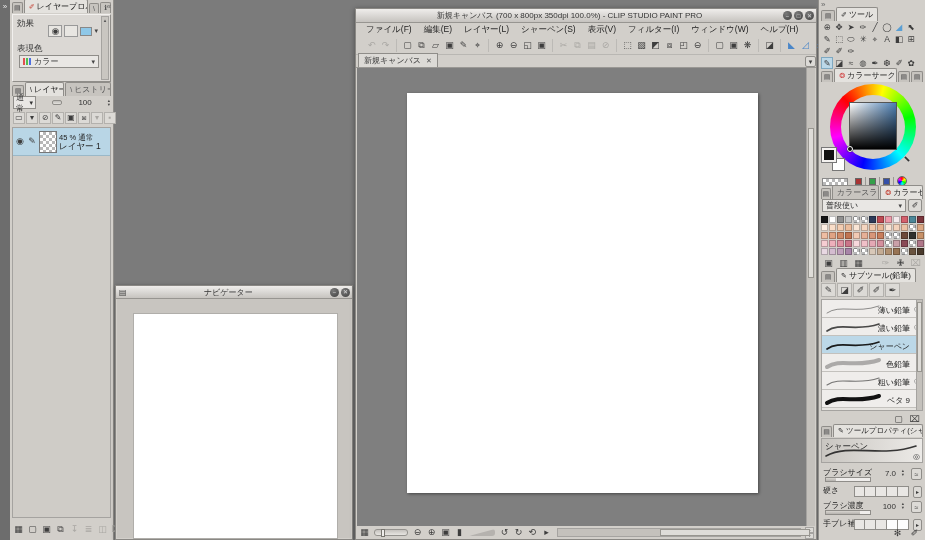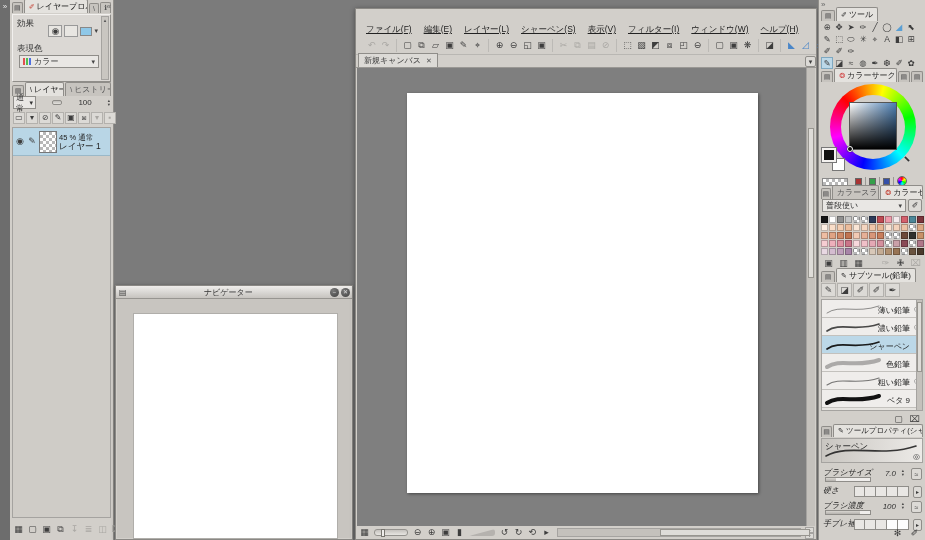--- a/index.html
+++ b/index.html
@@ -64,21 +64,21 @@
   .titlebar { position:absolute; left:0; top:0; right:0; height:13px; background:linear-gradient(#efedeb,#c6c3bf); border-bottom:1px solid #979591; display:flex; align-items:center; font-size:8px; color:#333; }
   .titlebar .ttl { flex:1; text-align:center; white-space:nowrap; overflow:hidden; }
   .winbtn { width:9px; height:9px; border-radius:50%; background:radial-gradient(circle at 35% 30%,#7a7a7a,#3f3f3f); color:#ddd; font-size:6px; display:inline-flex; align-items:center; justify-content:center; margin-right:2px; line-height:1; }
   .nav-content { position:absolute; left:1px; right:1px; top:13px; bottom:1px; background:#c8c5c0; }
   .nav-preview { position:absolute; left:16px; top:14px; width:205px; height:226px; background:#fff; border:1px solid #b0aeaa; }
 
   
   .mainwin { left:355px; top:8px; width:462px; height:532px; border:1px solid #8a8884; box-shadow:0 1px 5px rgba(0,0,0,.4); }
   .mw-title { height:14px; }
   .menubar { position:absolute; left:0; right:0; top:14px; height:13px; display:flex; gap:12px; padding:1px 0 0 10px; font-size:8.5px; color:#222; }
-  .menu-item { white-space:nowrap;text-decoration:underline; }
+  .menu-item { white-space:nowrap; }
   .toolbar { position:absolute; left:0; right:0; top:27px; height:19px; display:flex; align-items:center; padding:0 5px; border-bottom:1px solid #b9b7b3; }
   .tb-group { display:flex; gap:1px; padding:0 4px; border-right:1px solid #bcbab6; }
   .tabbar { position:absolute; left:0; right:0; top:46px; height:13px; display:flex; align-items:flex-end; padding-left:2px; border-bottom:1px solid #9a9894; }
   .ctab { background:#dcdad6; border:1px solid #8f8d89; border-bottom:none; font-size:8px; padding:1px 5px; display:flex; gap:5px; align-items:center; }
   .ctab .x { font-size:7px; color:#555; }
   .tab-ovf { margin-left:auto; width:11px; height:11px; font-size:7px; }
   .canvasarea { position:absolute; left:1px; right:1px; top:59px; bottom:13px; background:#7f7f7f; overflow:hidden; }
   .whitecanvas { position:absolute; left:50px; top:25px; width:351px; height:400px; background:#fff; box-shadow:1px 1px 3px rgba(0,0,0,.45); }
   .vscroll { position:absolute; right:0; top:0; bottom:0; width:9px; background:#c4c1bc; border-left:1px solid #a5a3a0; }
   .vthumb { position:absolute; left:1px; right:1px; top:60px; height:150px; background:#e0ded0; background:#dedcd8; border:1px solid #97958f; }
@@ -127,21 +127,21 @@
   .brushrow.sel { background:#bcd8e8; }
   .brushrow svg { position:absolute; left:2px; top:1px; }
   .brushrow .blabel { position:absolute; right:12px; top:5px; font-size:8px; color:#222; }
   .brushrow .lockg { position:absolute; right:2px; top:5px; font-size:7px; color:#555; }
   .bl-scroll { position:absolute; right:0; top:0; bottom:0; width:6px; background:#c4c1bc; border-left:1px solid #a5a3a0; }
   .bl-sthumb { position:absolute; left:0px; right:0px; top:2px; height:70px; background:#dedcd8; border:1px solid #97958f; }
   .st-foot { position:absolute; right:4px; top:413px; display:flex; gap:3px; }
   .tp-header { position:absolute; left:2px; top:438px; right:2px; height:25px; background:linear-gradient(90deg,#c9c6c1,#eceae7); border:1px solid #a5a3a0; }
   .tp-name { position:absolute; left:3px; top:2px; font-size:8.5px; color:#222; }
   .tp-zoom { position:absolute; right:2px; bottom:1px; font-size:8px; color:#444; }
-  .proprows { position:absolute; left:3px; top:466px; right:3px;font-style:italic; }
+  .proprows { position:absolute; left:3px; top:466px; right:3px; }
   .prow { position:relative; }
   .prow.sliderrow { height:18px; }
   .prow.segrow { height:15px; }
   .plabel { position:absolute; left:1px; top:1px; font-size:8px; color:#222; white-space:nowrap; }
   .ptrack { position:absolute; left:3px; top:11px; width:46px; height:5px; background:#efedeb; border:1px solid #8f8d89; }
   .pfill { height:100%; background:linear-gradient(#d8d5d0,#b5b2ae); }
   .pval { position:absolute; right:26px; top:3px; font-size:8px; width:18px; text-align:right; }
   .pstep { position:absolute; right:18px; top:3px; }
   .pbtn { position:absolute; right:0; top:2px; width:11px; height:12px; font-size:7px; }
   .psegs { position:absolute; right:13px; top:2px; display:flex; }
@@ -267,20 +267,26 @@
       <span class="ttl">ナビゲーター</span>
       <span class="winbtn">−</span>
       <span class="winbtn">✕</span>
     </div>
     <div class="nav-content">
       <div class="nav-preview"></div>
     </div>
   </div>
 
   <div class="panel mainwin">
+    <div class="titlebar mw-title">
+      <span class="ttl">新規キャンバス (700 x 800px 350dpi 100.0%) - CLIP STUDIO PAINT PRO</span>
+      <span class="winbtn">−</span>
+      <span class="winbtn">□</span>
+      <span class="winbtn">✕</span>
+    </div>
     <div class="menubar" id="menu-bar">
         <span class="menu-item">ファイル(F)</span>
         <span class="menu-item">編集(E)</span>
         <span class="menu-item">レイヤー(L)</span>
         <span class="menu-item">シャーペン(S)</span>
         <span class="menu-item">表示(V)</span>
         <span class="menu-item">フィルター(I)</span>
         <span class="menu-item">ウィンドウ(W)</span>
         <span class="menu-item">ヘルプ(H)</span>
       </div>

